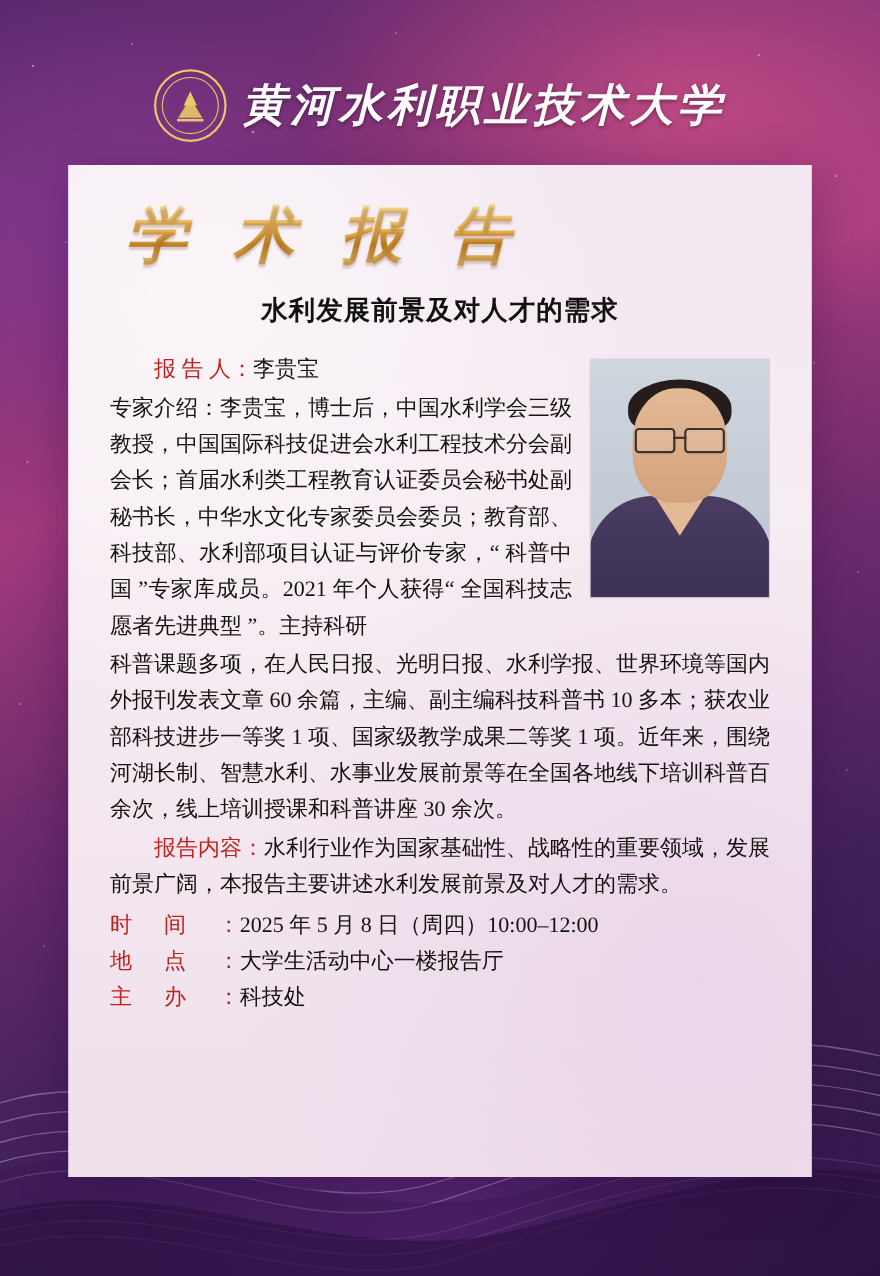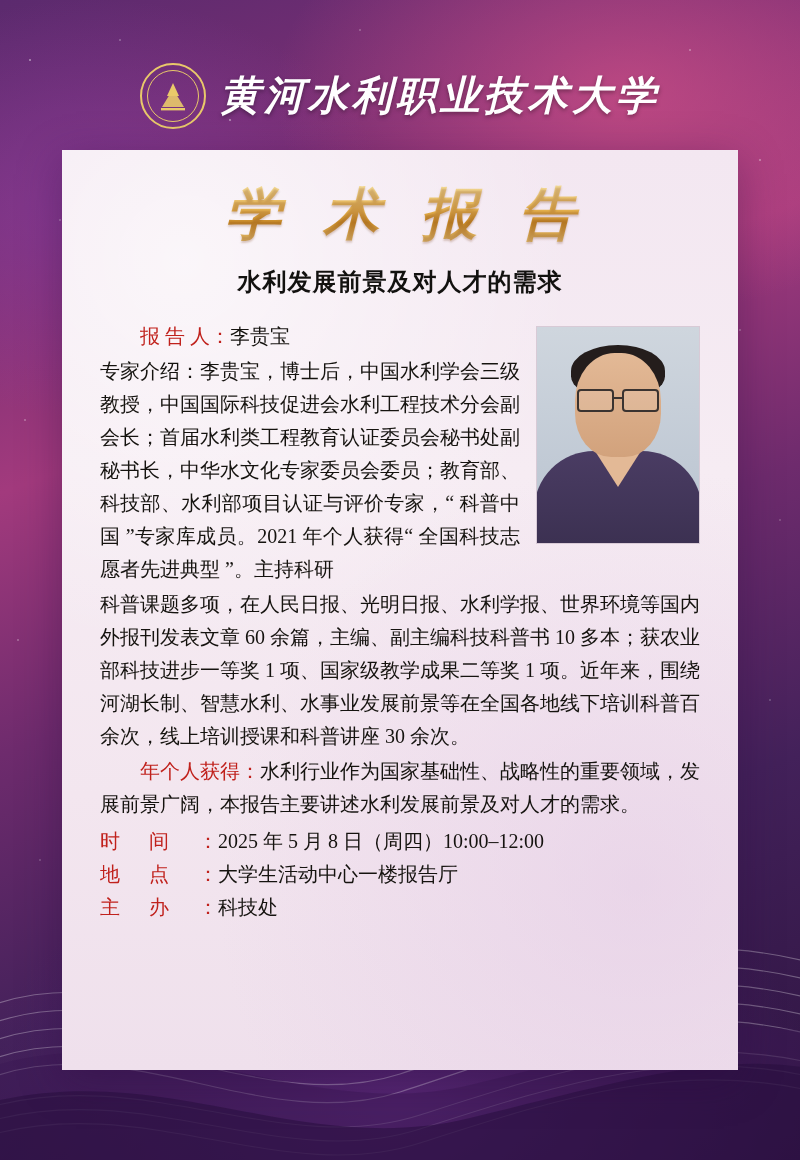--- a/index.html
+++ b/index.html
@@ -72,21 +72,21 @@
   .card:before{
     content:"";position:absolute;inset:0;
     background:
       radial-gradient(circle at 18% 12%, rgba(255,255,255,.6), transparent 40%),
       radial-gradient(circle at 85% 80%, rgba(226,200,228,.5), transparent 45%);
     pointer-events:none;
   }
   .card-inner{position:relative;z-index:2;padding:0 38px;}
   .banner{
     text-align:center;margin-top:28px;height:74px;
-    display:flex;align-items:center;justify-content:center;
+    display:flex;align-items:center;justify-content:flex-start;
   }
   .banner-text{
     font-family:"Liberation Serif","DejaVu Serif",serif;
     font-size:56px;font-weight:700;letter-spacing:14px;font-style:italic;
     background:linear-gradient(180deg,#f8e9b0 0%,#e6b24e 45%,#c98b28 60%,#f3dc9a 100%);
     -webkit-background-clip:text;background-clip:text;color:transparent;
     text-shadow:0 2px 2px rgba(120,60,20,.25);
     padding-left:14px;
   }
   .title{
@@ -217,21 +217,21 @@
 
         <p class="para">
           <span>专家介绍：</span><span>李贵宝，博士后，中国水利学会三级教授，中国国际科技促进会水利工程技术分会副会长；首届水利类工程教育认证委员会秘书处副秘书长，中华水文化专家委员会委员；教育部、科技部、水利部项目认证与评价专家，“ 科普中国 ”专家库成员。2021 年个人获得“ 全国科技志愿者先进典型 ”。主持科研</span>
         </p>
 
         <div class="clear"></div>
 
         <p class="para">科普课题多项，在人民日报、光明日报、水利学报、世界环境等国内外报刊发表文章 60 余篇，主编、副主编科技科普书 10 多本；获农业部科技进步一等奖 1 项、国家级教学成果二等奖 1 项。近年来，围绕河湖长制、智慧水利、水事业发展前景等在全国各地线下培训科普百余次，线上培训授课和科普讲座 30 余次。</p>
 
         <p class="para indent">
-          <span class="lbl-red">年个人获得：</span><span>水利行业作为国家基础性、战略性的重要领域，发展前景广阔，本报告主要讲述水利发展前景及对人才的需求。</span>
+          <span class="lbl-red">报告内容：</span><span>水利行业作为国家基础性、战略性的重要领域，发展前景广阔，本报告主要讲述水利发展前景及对人才的需求。</span>
         </p>
 
 
         <div class="info">
           <div class="info-row">
             <div class="k">
               <span>时</span>
               <span>间</span>
               <span>：</span>
             </div>

